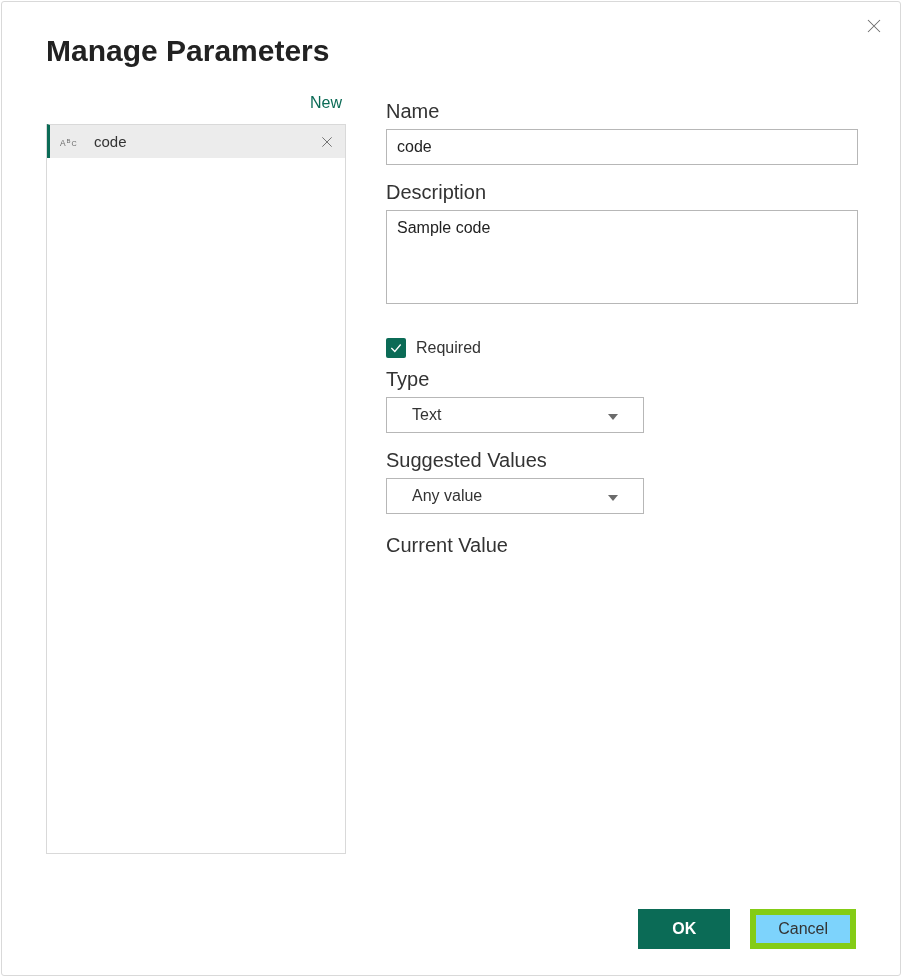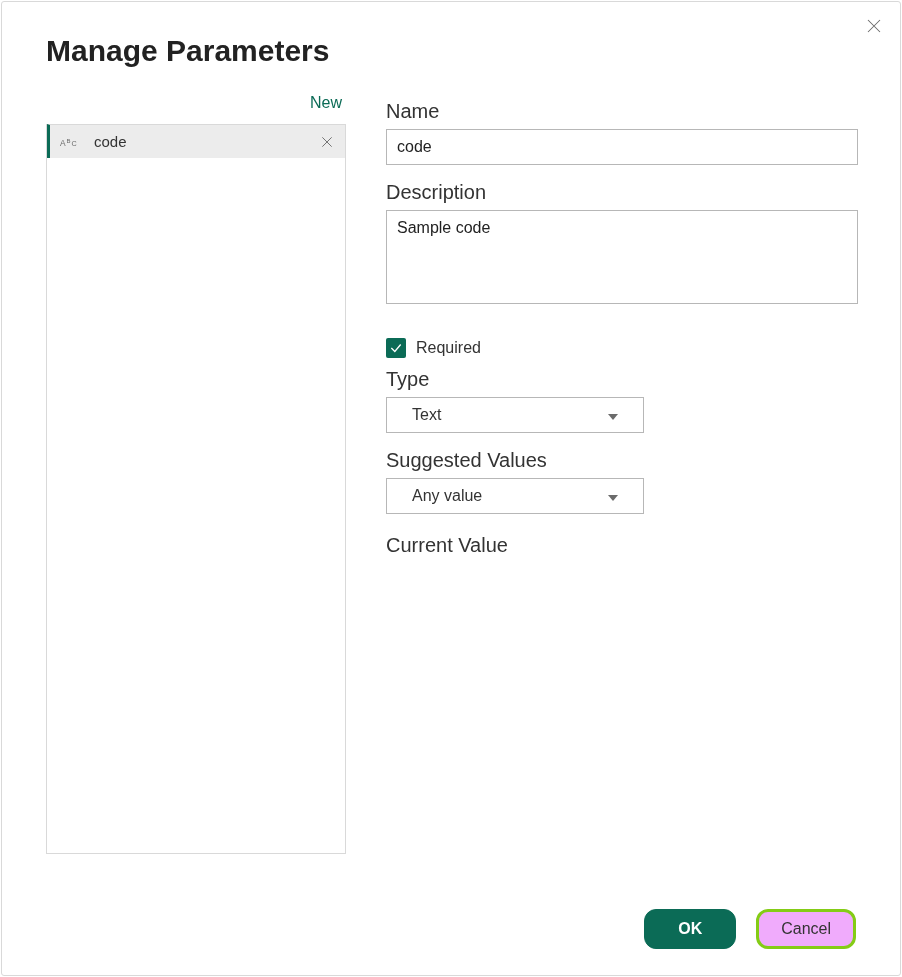--- a/index.html
+++ b/index.html
@@ -79,23 +79,23 @@
       padding: 0 25px; cursor:pointer; font-size:16px; color:#333;
     }
     .select .caret { color:#6b6b6b; }
     .select .caret svg { width:10px; height:6px; fill: currentColor; }
 
     
     .footer {
       position:absolute; right: 44px; bottom: 26px;
       display:flex; gap: 20px;
     }
-    .btn { height: 40px; min-width: 92px; padding: 0 22px; border-radius:12px; font-size:16px; cursor:pointer; display:flex; align-items:center; justify-content:center; }
+    .btn { height: 40px; min-width: 92px; padding: 0 22px; border-radius:0; font-size:16px; cursor:pointer; display:flex; align-items:center; justify-content:center; }
     .btn-primary { background:#0b6b56; color:#fff; border:1px solid #0b6b56; font-weight:600; }
-    .btn-secondary { background:#f0abfc; color:#333; border:3px solid #84cc16; }
+    .btn-secondary { background:#7dd3fc; color:#333; border:6px solid #84cc16; }
   </style>
 </head>
 <body>
 
 <div class="dialog">
 
   <div class="close-x">
     <svg viewBox="0 0 24 24">
         <path d="M4 4 L20 20 M20 4 L4 20"></path>
       </svg>

